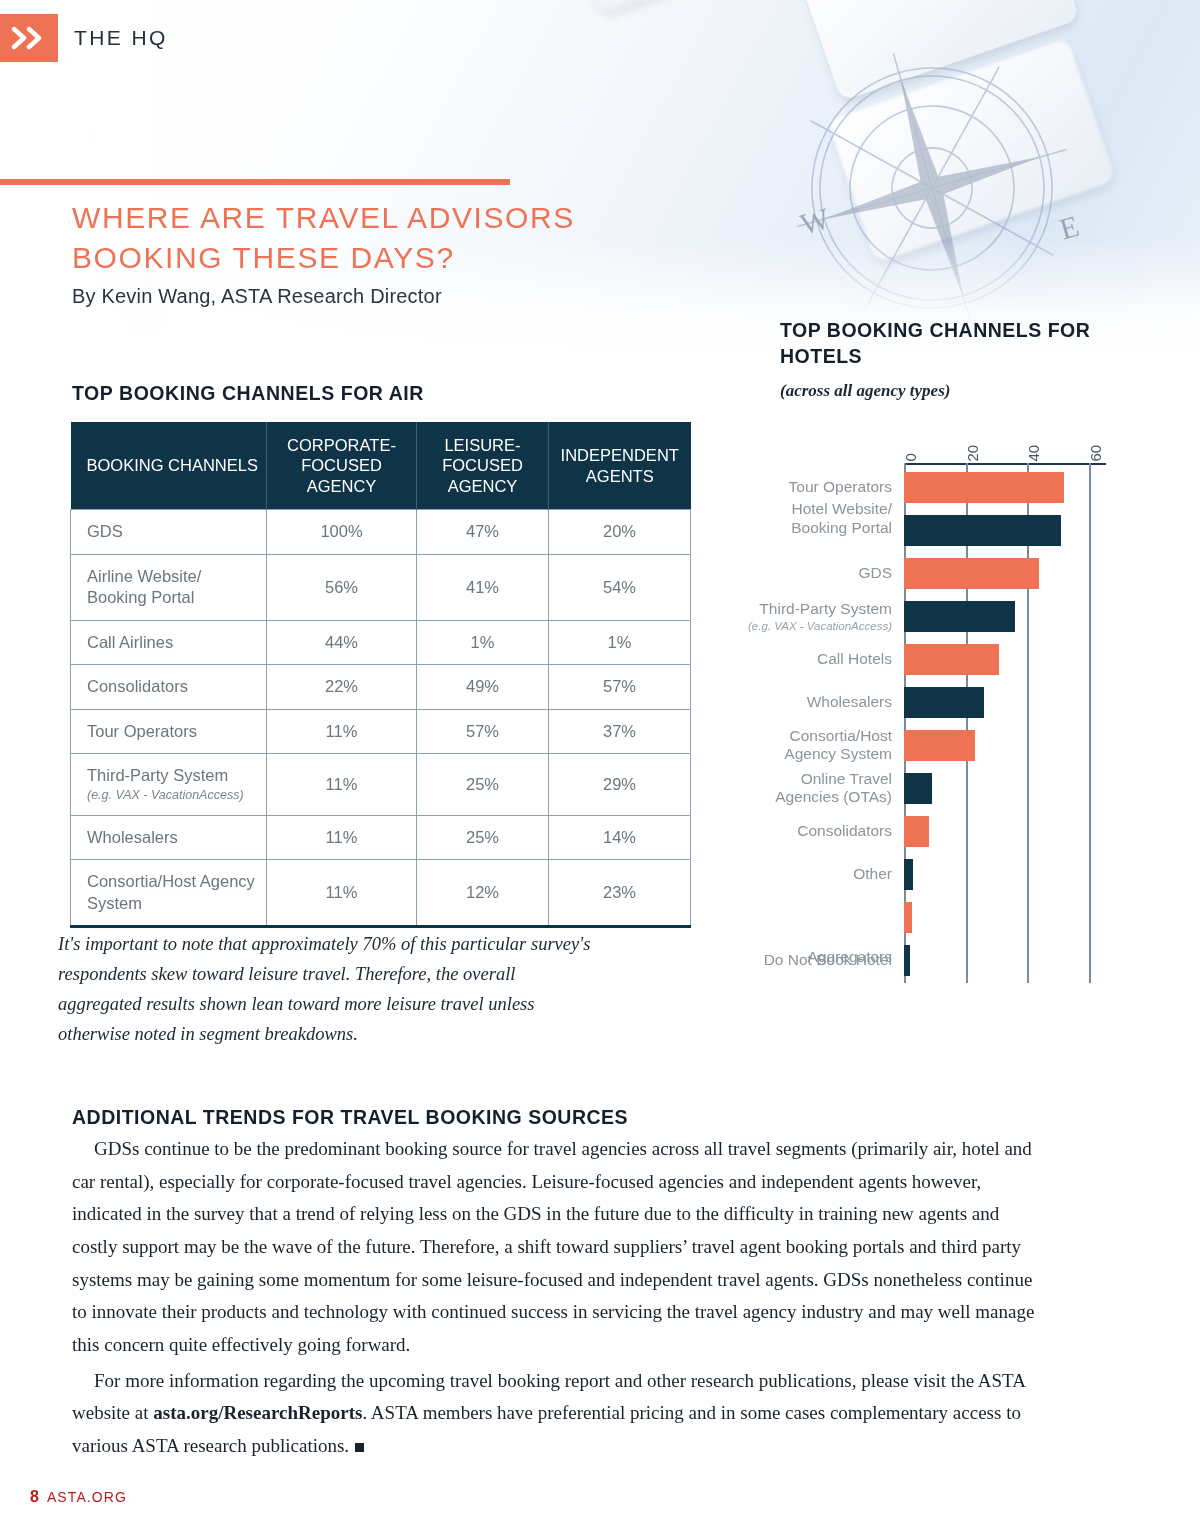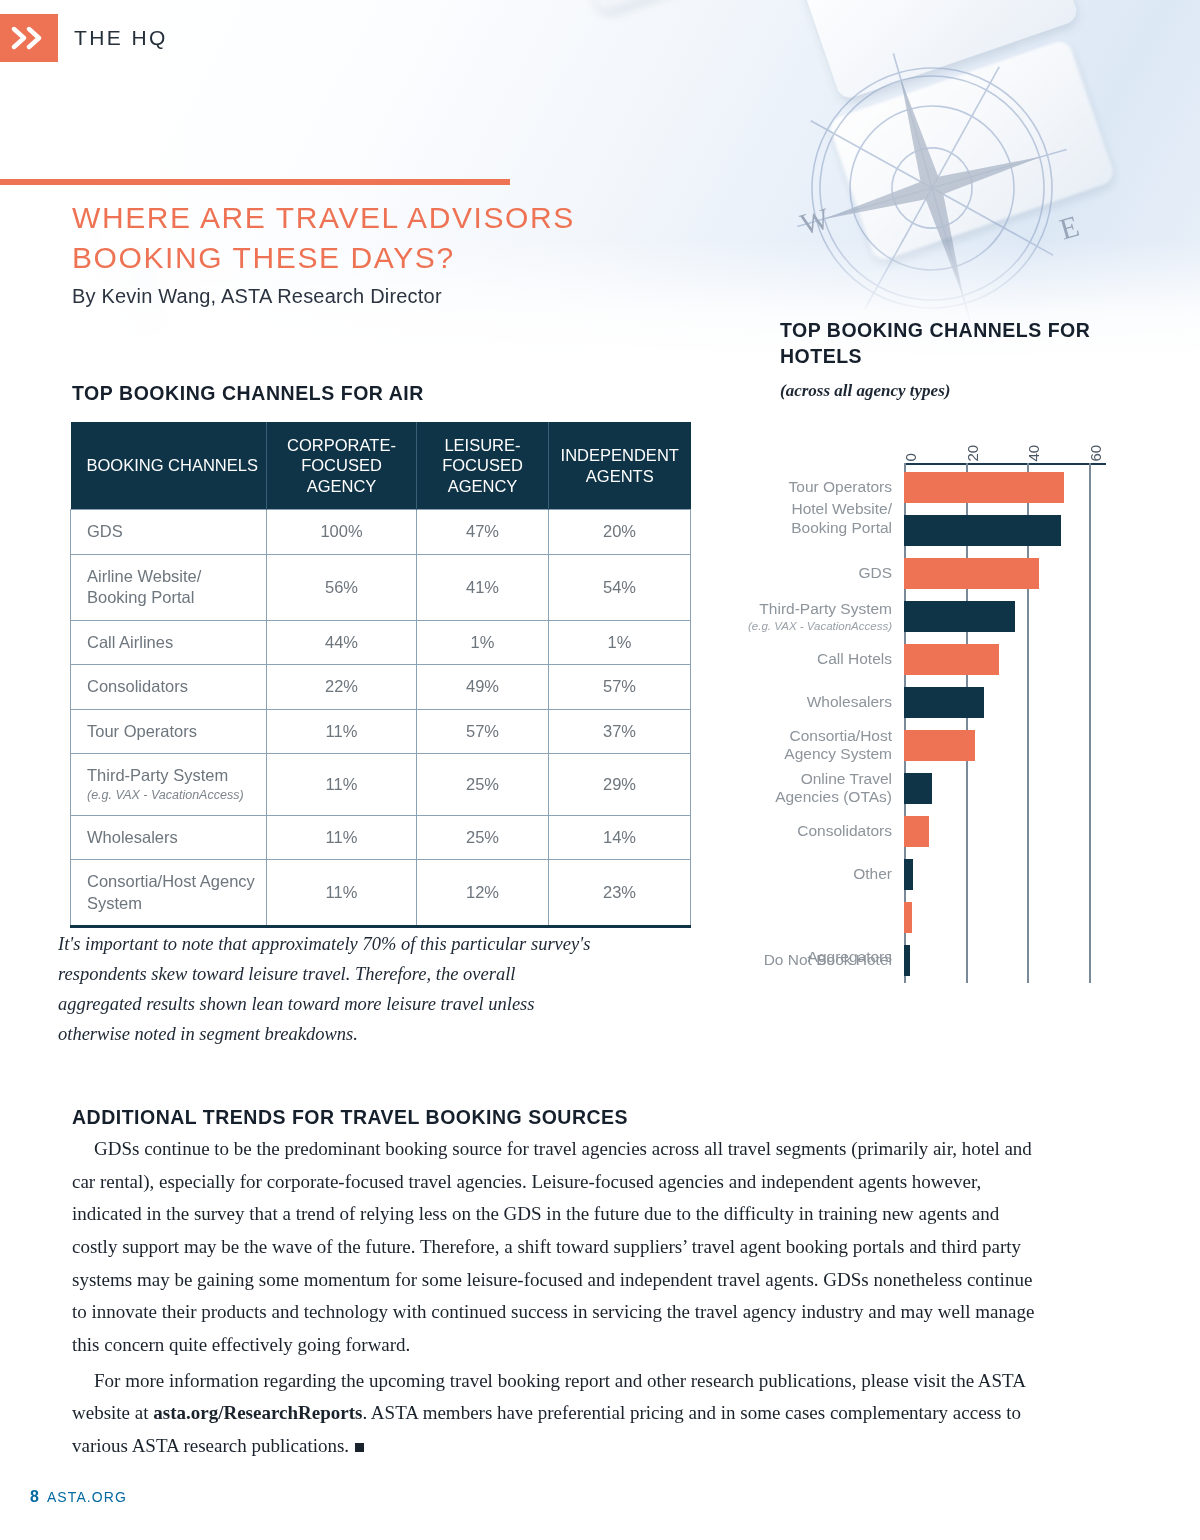--- a/index.html
+++ b/index.html
@@ -144,21 +144,21 @@
     font-family:"Liberation Serif", serif;font-size:19px;line-height:1.72;
     color:#1a222c;text-align:left;
   }
   .body p{margin:0;text-indent:22px;}
   .body p + p{margin-top:3px;}
   .body b{font-weight:bold;}
   .endmark{display:inline-block;width:9px;height:9px;background:#1a222c;margin-left:6px;vertical-align:baseline;}
 
   
   .footer{
-    position:absolute;left:30px;top:1488px;font-size:14px;letter-spacing:1.1px;color:#0369a1;
+    position:absolute;left:30px;top:1488px;font-size:14px;letter-spacing:1.1px;color:#b91c1c;
   }
   .footer .pg{font-weight:bold;font-size:16px;letter-spacing:0;margin-right:8px;}
 </style>
 </head>
 <body>
 
 <div class="page">
 
   <div class="hero">
     <div class="keys">

